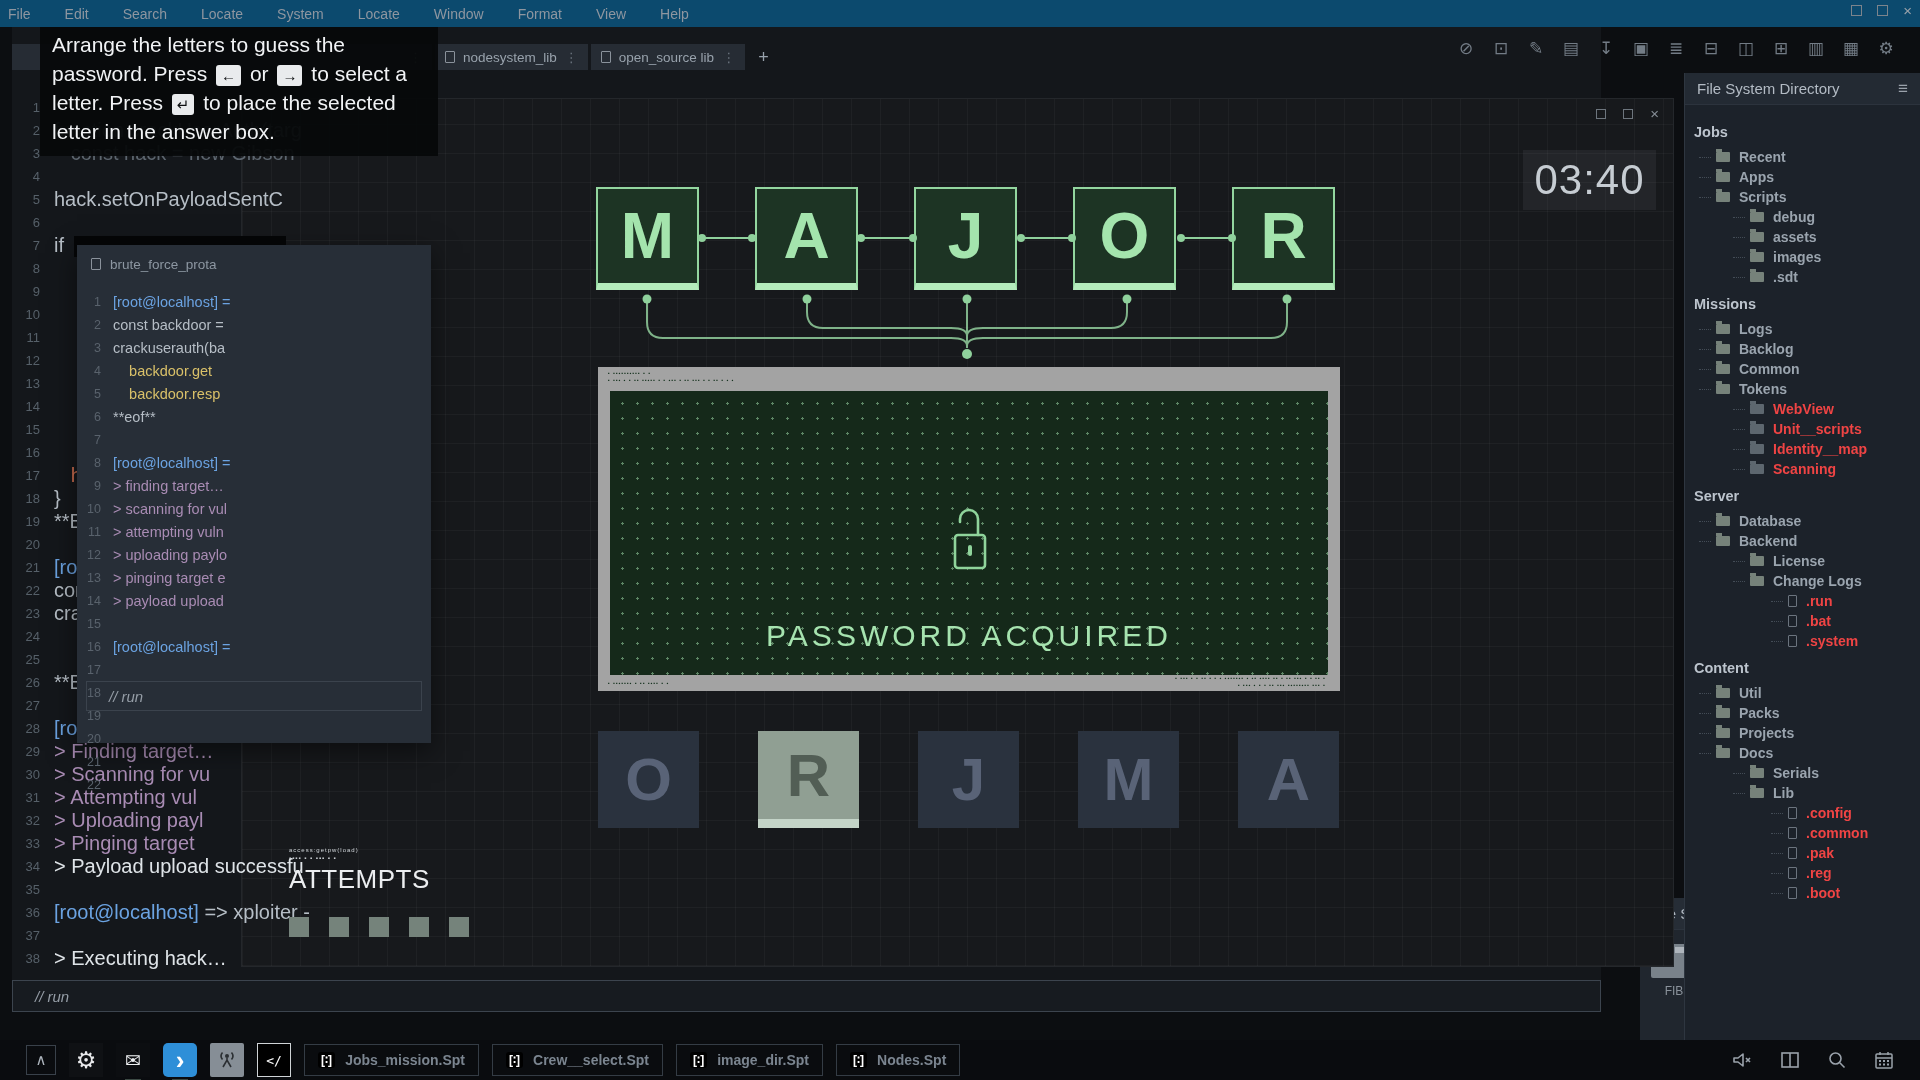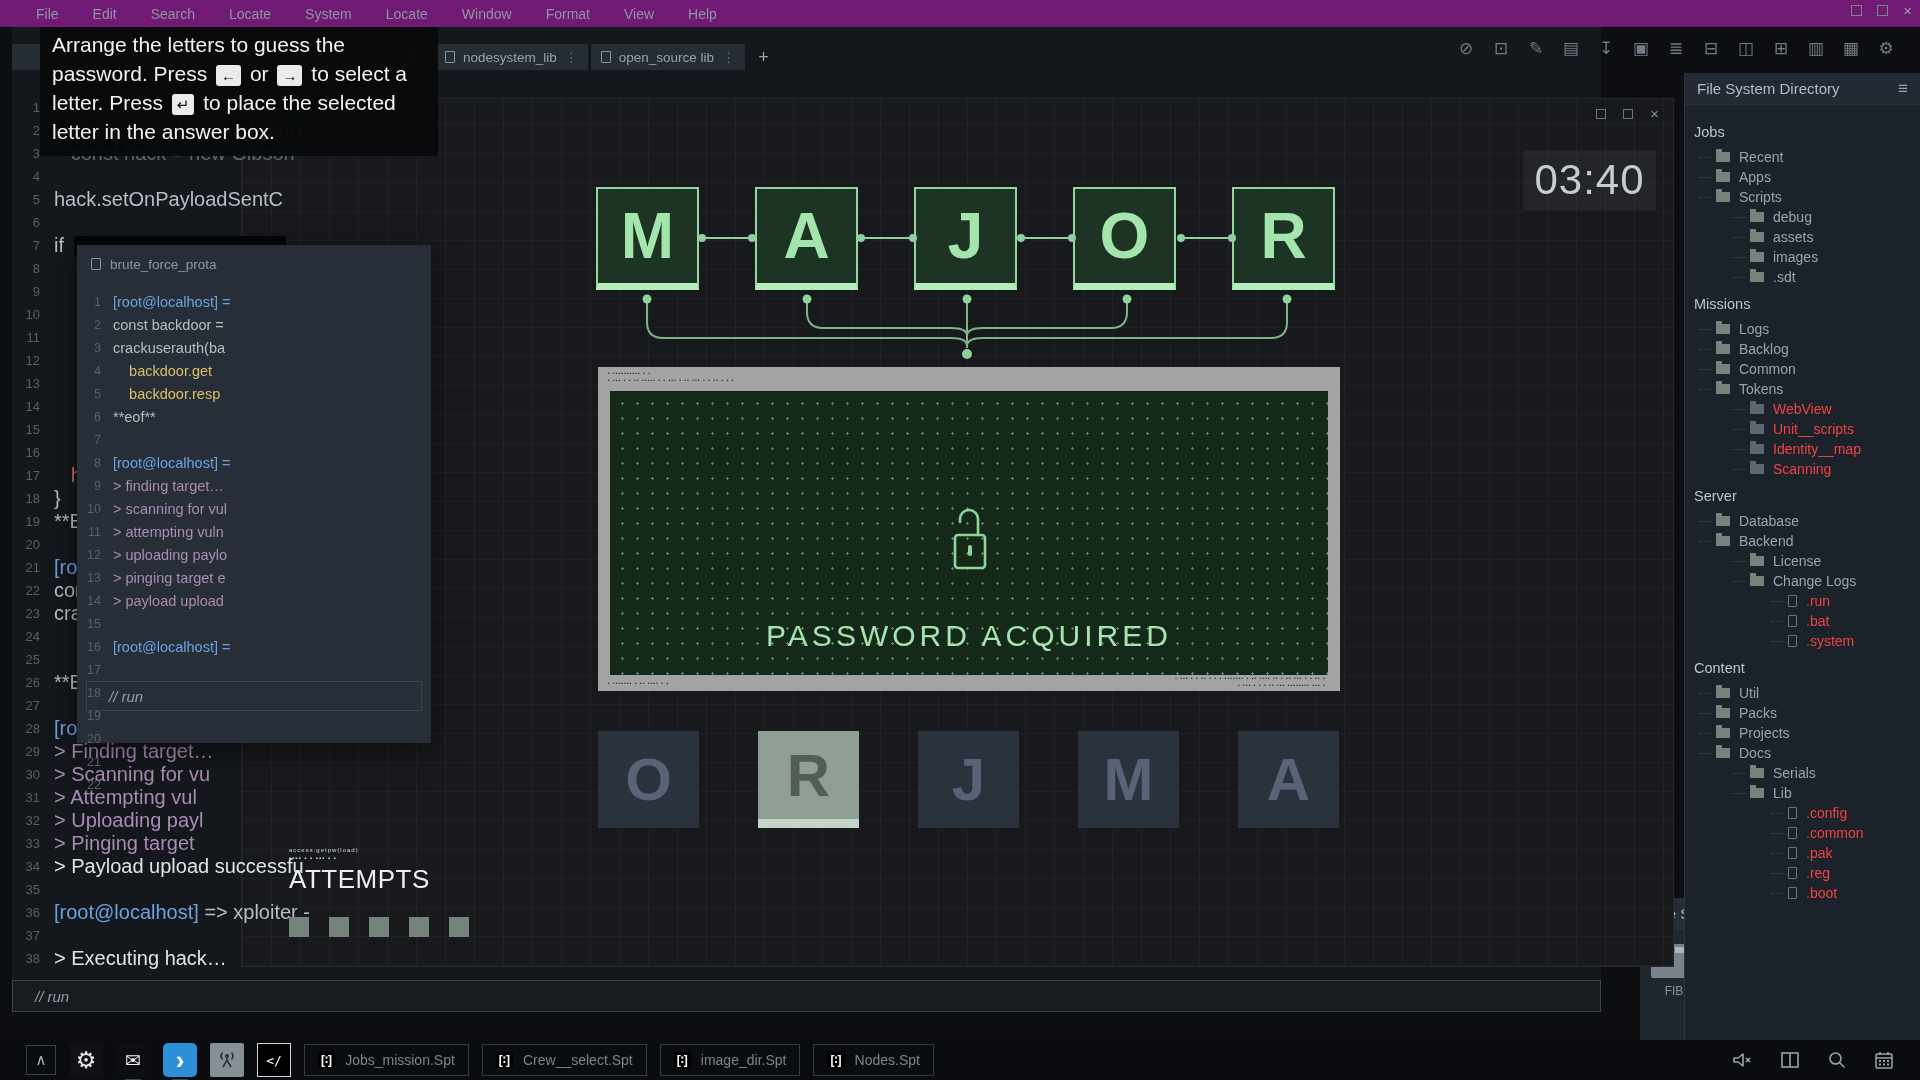--- a/index.html
+++ b/index.html
@@ -1,21 +1,21 @@
 <!DOCTYPE html>
 <html><head>
 <meta charset="utf-8">
 <style>
   * { margin:0; padding:0; box-sizing:border-box; }
   html,body { background:#0b0d10; font-family:"Liberation Sans", sans-serif; }
   .stage { position:relative; width:1920px; height:1080px; overflow:hidden; background:#0c0e11; }
 
   
-  .menubar { position:absolute; left:0; top:0; width:1920px; height:27px; background:#701a75;
-             display:flex; align-items:center; gap:34px; padding-left:36px; z-index:9; }
+  .menubar { position:absolute; left:0; top:0; width:1920px; height:27px; background:#0c4a6e;
+             display:flex; align-items:center; gap:34px; padding-left:8px; z-index:9; }
   .menubar .mi { color:#8e96a0; font-size:14px; cursor:default; }
   .win-ctrls { position:absolute; right:8px; top:5px; display:flex; gap:15px; align-items:center; z-index:10; }
   .wc-sq { width:11px; height:11px; border:1px solid #7c848c; display:inline-block; }
   .wc-x  { color:#9aa2aa; font-size:15px; line-height:11px; }
 
   
   .editor-strip { position:absolute; left:12px; top:27px; width:1589px; height:985px; background:#14171b; z-index:1; }
   .tabbar { position:absolute; left:12px; top:44px; height:26px; display:flex; gap:3px; z-index:4; }
   .tab { background:#262c34; display:flex; align-items:center; padding:0 10px; color:#98a2ac; font-size:13.5px; gap:8px; }
   .tab.ghost { width:420px; justify-content:flex-end; }
@@ -102,21 +102,21 @@
   .toolbar { position:absolute; right:24px; top:38px; display:flex; gap:15px; z-index:9; }
   .tbicon { color:#737c86; font-size:17px; width:20px; text-align:center; }
 
   
   .treepanel { position:absolute; left:1684px; top:73px; width:236px; height:967px; background:#1c222a;
                border-left:1px solid #2e3640; z-index:7; }
   .phdr { height:32px; background:#232a33; border-bottom:1px solid #2c333d; display:flex; align-items:center;
           justify-content:space-between; padding:0 12px; color:#b3bbc4; font-size:15px; }
   .phdr .burger { color:#9aa2ab; font-size:17px; }
   .treebody { padding-top:10px; }
-  .trow { height:20px; display:flex; align-items:center; padding-left:14px; color:#9aa4ae; font-size:14px; }
+  .trow { height:20px; display:flex; align-items:center; padding-left:14px; color:#9aa4ae; font-size:14px;font-weight:bold; }
   .trow.section { color:#bcc4cd; font-size:14.5px; margin:7px 0 5px; padding-left:9px; }
   .trow.lvl1 { padding-left:48px; }
   .trow.lvl2 { padding-left:86px; }
   .trow.dim { color:#ef4444; }
   .guide { width:12px; border-top:1px dotted #434c56; margin-right:5px; flex:none; }
   .ticon.folder { width:14px; height:10px; background:#76827a; border-radius:1px; position:relative; margin-right:9px; flex:none; }
   .ticon.folder::before { content:""; position:absolute; top:-3px; left:0; width:6px; height:3px; background:#76827a; }
   .trow.dim .ticon.folder, .trow.dim .ticon.folder::before { background:#5d676f; }
   .ticon.file { width:9px; height:12px; border:1px solid #6b747e; border-radius:1px; margin-right:9px; flex:none; }
 
@@ -136,21 +136,21 @@
             display:flex; align-items:center; justify-content:center; }
   .tb-tile { width:34px; height:34px; display:flex; align-items:center; justify-content:center; position:relative; }
   .tile-gear { background:#0f1114; color:#e9eaec; font-size:23px; }
   .tile-mail { background:#0c0e11; color:#eef0f2; font-size:19px; }
   .tile-blue { background:#2e8fd8; border-radius:5px; color:#fff; font-size:26px; font-weight:bold; }
   .tile-ant  { background:#868e96; border-radius:2px; }
   .tile-code { background:#000; border:1px solid #cfd3d6; color:#fff; font-size:13px; font-family:"DejaVu Sans Mono",monospace; }
   .tile-mail::after,.tile-blue::after { content:""; position:absolute; left:9px; bottom:-5px; width:16px; height:3px; background:#3c4a44; }
   .taskbtn { height:32px; border:1px solid #343c45; display:flex; align-items:center; gap:10px; padding:0 13px; }
   .taskbtn .tic { background:#000; color:#fff; font-size:12px; font-weight:bold; padding:1px 3px; border-radius:3px; }
-  .taskbtn .tlabel { color:#7b8590; font-size:14px; }
+  .taskbtn .tlabel { color:#7b8590; font-size:14px;font-weight:bold; }
   .tb-right { margin-left:auto; display:flex; gap:27px; align-items:center; padding-right:26px; }
   .tb-right svg { display:block; }
 </style>
 </head>
 <body>
 
 <div class="stage">
 
   <div class="editor-strip"></div>
 

